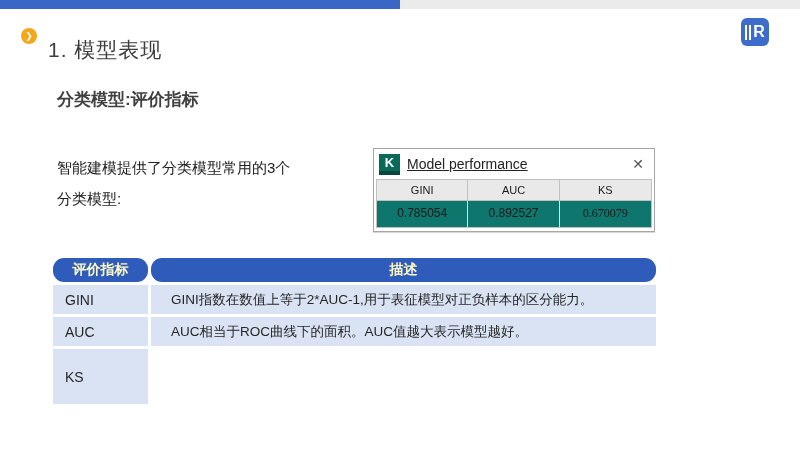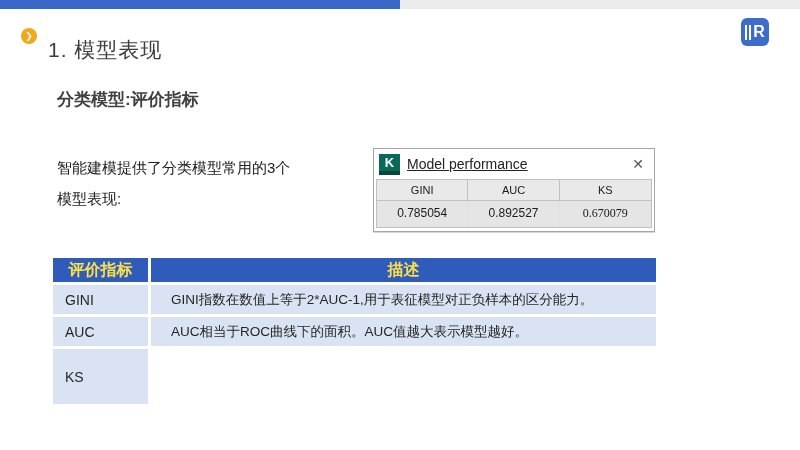--- a/index.html
+++ b/index.html
@@ -79,39 +79,39 @@
 
   .dlg-table { margin: 0 2px 3px 2px; border: 1px solid #c0c0c0; }
   .dlg-head-row, .dlg-val-row { display: grid; grid-template-columns: 1fr 1fr 1fr; }
   .dlg-head-cell {
     background: #e9e9e9; color: #1a1a1a;
     font-size: 11px; text-align: center; padding: 4px 0;
     border-right: 1px solid #c0c0c0; border-bottom: 1px solid #c0c0c0;
   }
   .dlg-head-cell:last-child { border-right: none; }
   .dlg-val-cell {
-    background: #e5e5e5; color: #1a1a1a;
+    background: #0f766e; color: #1a1a1a;
     font-size: 12px; text-align: center; padding: 5px 0 6px 0;
     border-right: 1px solid #e0e0e0;
   }
   .dlg-val-cell:last-child { border-right: none; font-family: Liberation Serif, serif; }
 
   
   .mtable {
     position: absolute; left: 53px; top: 258px; width: 603px;
     display: grid;
     grid-template-columns: 95px 1fr;
     grid-template-rows: 24px 29px 29px 55px;
     gap: 3px;
     background: #ffffff;
   }
   .mt-head {
-    background: #2f5bbb; color: #fde047;
-    font-size: 16px; font-weight: bold;
-    display: flex; align-items: center; justify-content: center;
+    background: #2f5bbb; color: #fef9c3;
+    font-size: 14px; font-weight: bold;
+    display: flex; align-items: center; justify-content: center; border-radius: 11px;
   }
   .mt-name {
     background: #dae3f3; color: #262626; font-size: 14px;
     display: flex; align-items: center; padding-left: 12px;
   }
   .mt-desc {
     background: #dae3f3; color: #262626; font-size: 13.5px;
     display: flex; align-items: center; padding: 2px 10px 2px 20px;
     line-height: 19px;
   }
@@ -132,21 +132,21 @@
         <i></i>
         <i></i>
       </span>
     <span class="r">R</span>
   </div>
 
   <div class="subtitle">分类模型:评价指标</div>
 
   <div class="body-text">
     <div>智能建模提供了分类模型常用的3个</div>
-    <div>模型表现:</div>
+    <div>分类模型:</div>
   </div>
 
   <div class="dialog">
     <div class="dlg-titlebar">
       <div class="k-icon">
         <span>K</span>
         <span class="k-strip"></span>
       </div>
       <div class="dlg-title">Model performance</div>
       <div class="dlg-close">✕</div>

